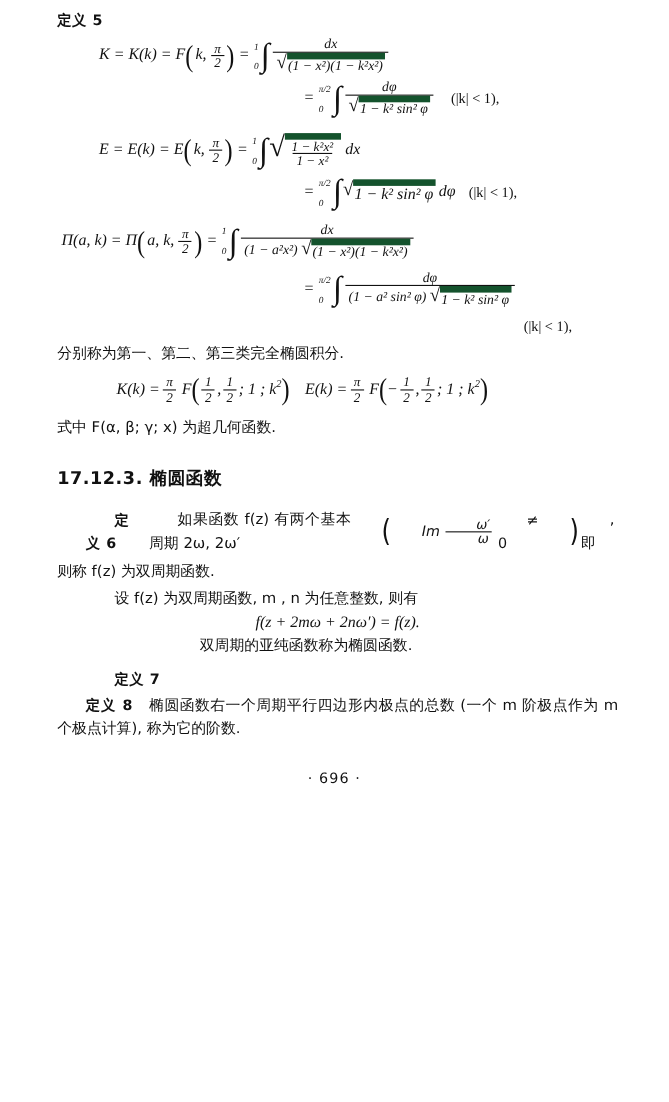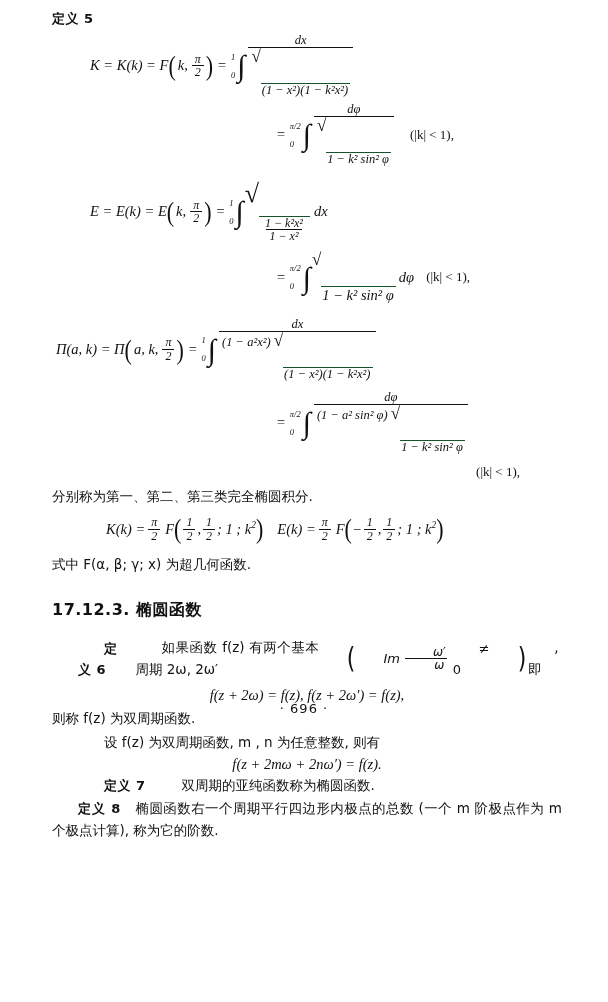--- a/index.html
+++ b/index.html
@@ -83,23 +83,22 @@
     display: inline-flex;
     align-items: stretch;
     white-space: nowrap;
   }
   .sqrt > .radical {
     font-size: 17px;
     font-style: normal;
     line-height: 1;
   }
   .sqrt > .radicand {
-    border-top: 1px solid #14532d;
+    border-top: 6px solid #14532d;
     padding: 0 2px 0 1px;
-    margin-top: 35px;
   }
   .sup { font-size: 9.5px; vertical-align: super; font-style: italic; }
   .paren-big {
     font-size: 22px;
     font-style: normal;
     line-height: 0.8;
     display: inline-block;
     transform: scaleY(1.25);
   }
   .para {
@@ -325,30 +324,29 @@
       <span style="font-style:italic; font-size:13px; margin:0 2px;">Im</span>
       <span class="frac" style="font-style:italic;">
         <span class="num">ω′</span>
         <span class="den">ω</span>
       </span>
       <span style="margin:0 2px; font-size:13px;">≠ 0</span>
       <span class="paren-big">)</span>
       <span style="margin-left:2px;">, 即</span>
     </div>
 
-    <div class="math center" style="margin-top:6px;">f(z + 2ω) = f(z), f(z + 2ω′) = f(z),</div>
 
     <div class="para" style="margin-top:4px;">则称 f(z) 为双周期函数.</div>
 
     <div class="para indent" style="margin-top:2px; padding-left:26px;">设 f(z) 为双周期函数, m , n 为任意整数, 则有</div>
     <div class="math center" style="margin-top:2px;">f(z + 2mω + 2nω′) = f(z).</div>
 
 
     <div class="para indent" style="margin-top:2px; display:flex;">
-      <span style="margin-left:26px;" class="def-head">定义 7</span>
+      <span style="margin-left:26px;margin-top:31px;" class="def-head">定义 7</span>
       <span style="margin-left:10px;">双周期的亚纯函数称为椭圆函数.</span>
     </div>
 
     <div class="para" style="margin-top:2px;">
       <span style="margin-left:26px;" class="def-head">定义 8</span>
       <span style="margin-left:10px;">椭圆函数右一个周期平行四边形内极点的总数 (一个 m 阶极点作为 m 个极点计算), 称为它的阶数.</span>
     </div>
 
 
   </div>

